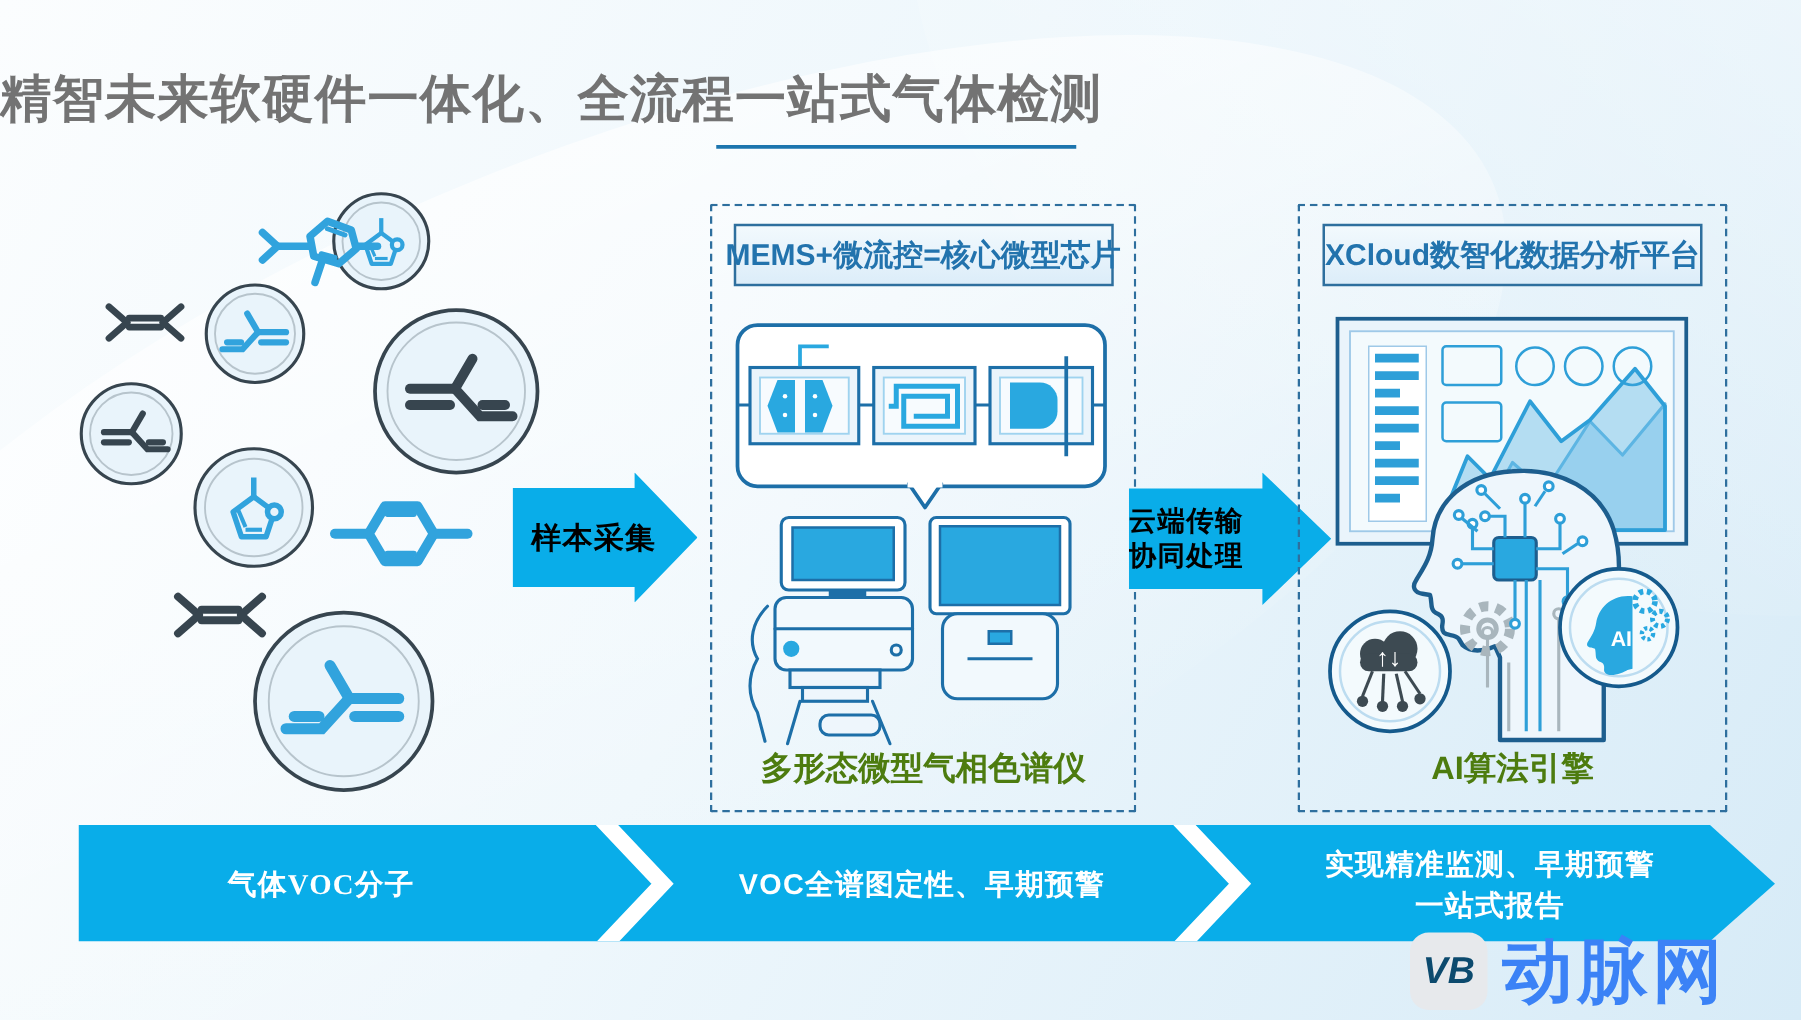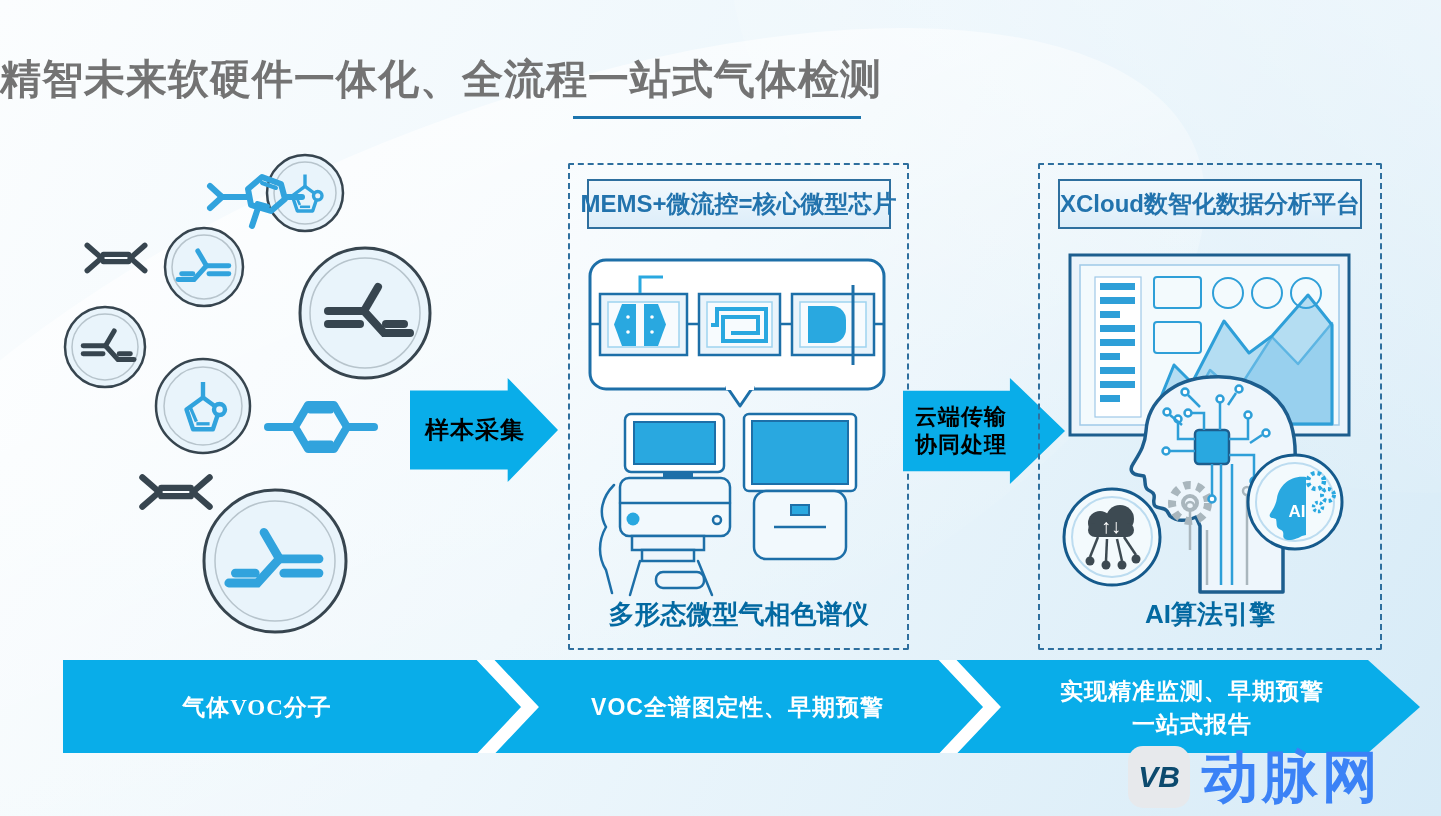--- a/index.html
+++ b/index.html
@@ -21,30 +21,30 @@
   .title-underline{position:absolute;left:573px;top:116px;width:288px;height:3px;background:#1c75ae;}
 
   .panel{position:absolute;border:2px dashed #2e6f9e;border-radius:2px;}
   .panel-mid{left:568px;top:163px;width:337px;height:483px;}
   .panel-right{left:1038px;top:163px;width:340px;height:483px;}
   .panel-header{position:absolute;left:50%;transform:translateX(-50%);top:14px;
     width:300px;height:46px;display:flex;align-items:center;justify-content:center;
     background:linear-gradient(#f2f9fd,#dcedf9);border:2px solid #2e6f9e;
     font-size:24px;font-weight:700;color:#2273ad;white-space:nowrap;}
   .panel-caption{position:absolute;left:0;bottom:16px;width:100%;text-align:center;
-    font-size:26px;font-weight:700;color:#0369a1;}
+    font-size:26px;font-weight:700;color:#4d7c0f;}
   .panel-art{position:absolute;left:0;top:0;}
 
   .arrow{position:absolute;background:#09ade9;display:flex;flex-direction:column;
     justify-content:center;color:#000000;font-weight:700;
     clip-path:polygon(0 12%,66% 12%,66% 0,100% 50%,66% 100%,66% 88%,0 88%);}
   .arrow1{left:410px;top:378px;width:148px;height:104px;font-size:24px;}
   .arrow1 .a-line{padding-left:15px;letter-spacing:1px;}
   .arrow2{left:903px;top:378px;width:162px;height:106px;font-size:22px;line-height:28px;}
-  .arrow2 .a-line{padding-left:12px;letter-spacing:1px;}
+  .arrow2 .a-line{padding-left:0;letter-spacing:1px;}
 
   .ribbon-svg{position:absolute;left:0;top:650px;}
   .banner-text{position:absolute;color:#fff;font-weight:700;font-size:23px;
     text-align:center;letter-spacing:1px;}
   .banner1{left:47px;top:692px;width:420px;font-family:Liberation Serif, serif;}
   .banner2{left:530px;top:692px;width:415px;}
   .banner3{left:992px;top:675px;width:400px;line-height:33px;}
 
   .molecules-svg{position:absolute;left:0;top:0;pointer-events:none;}
 

